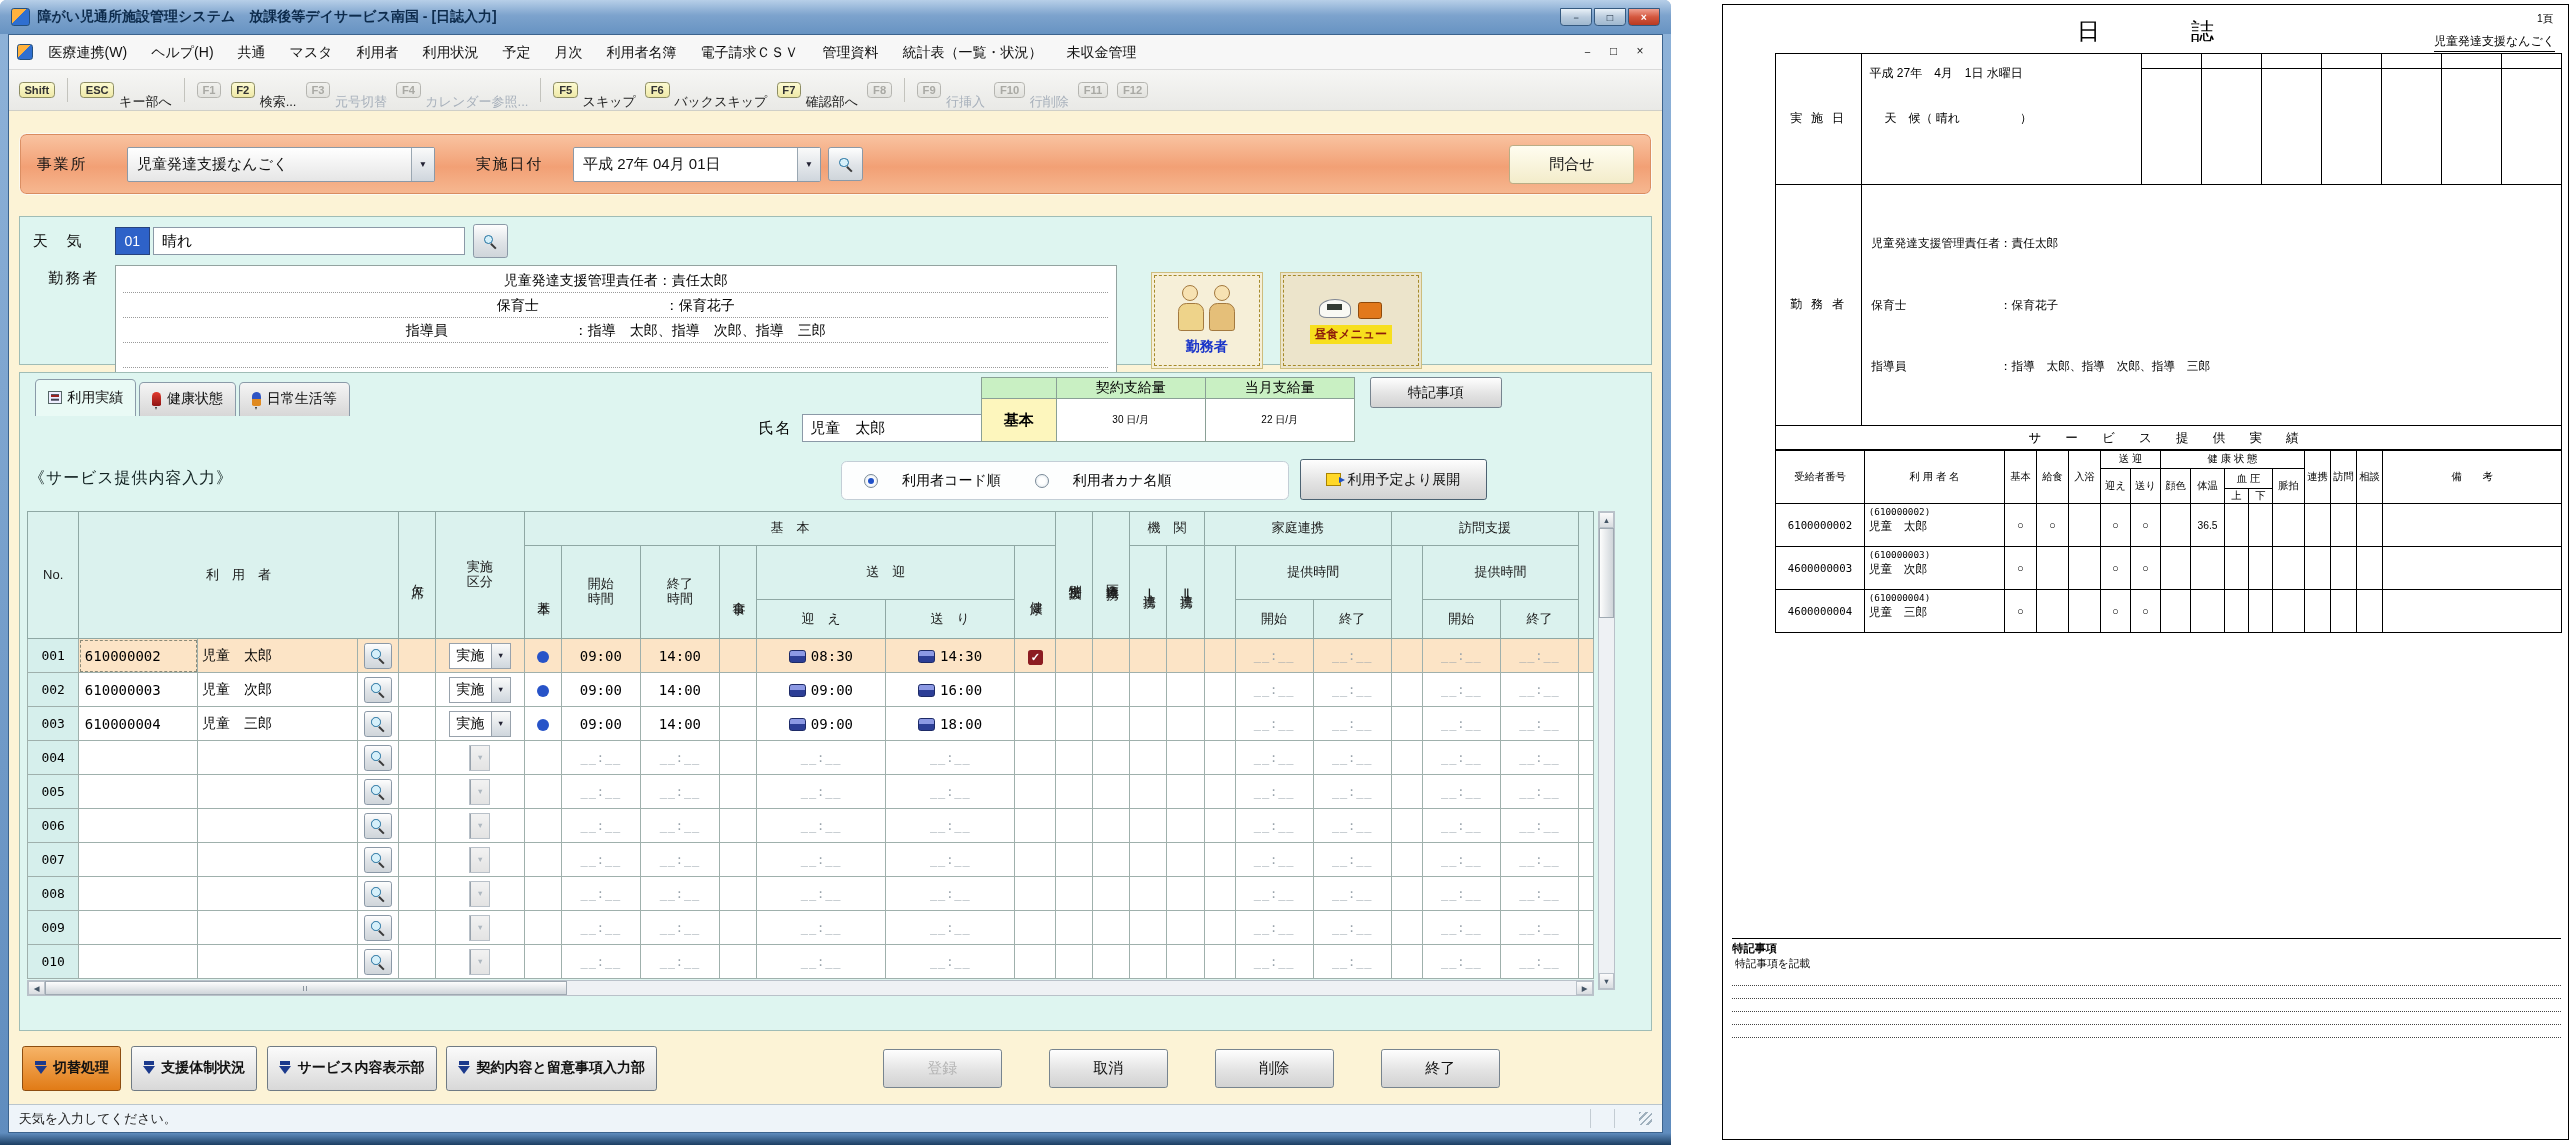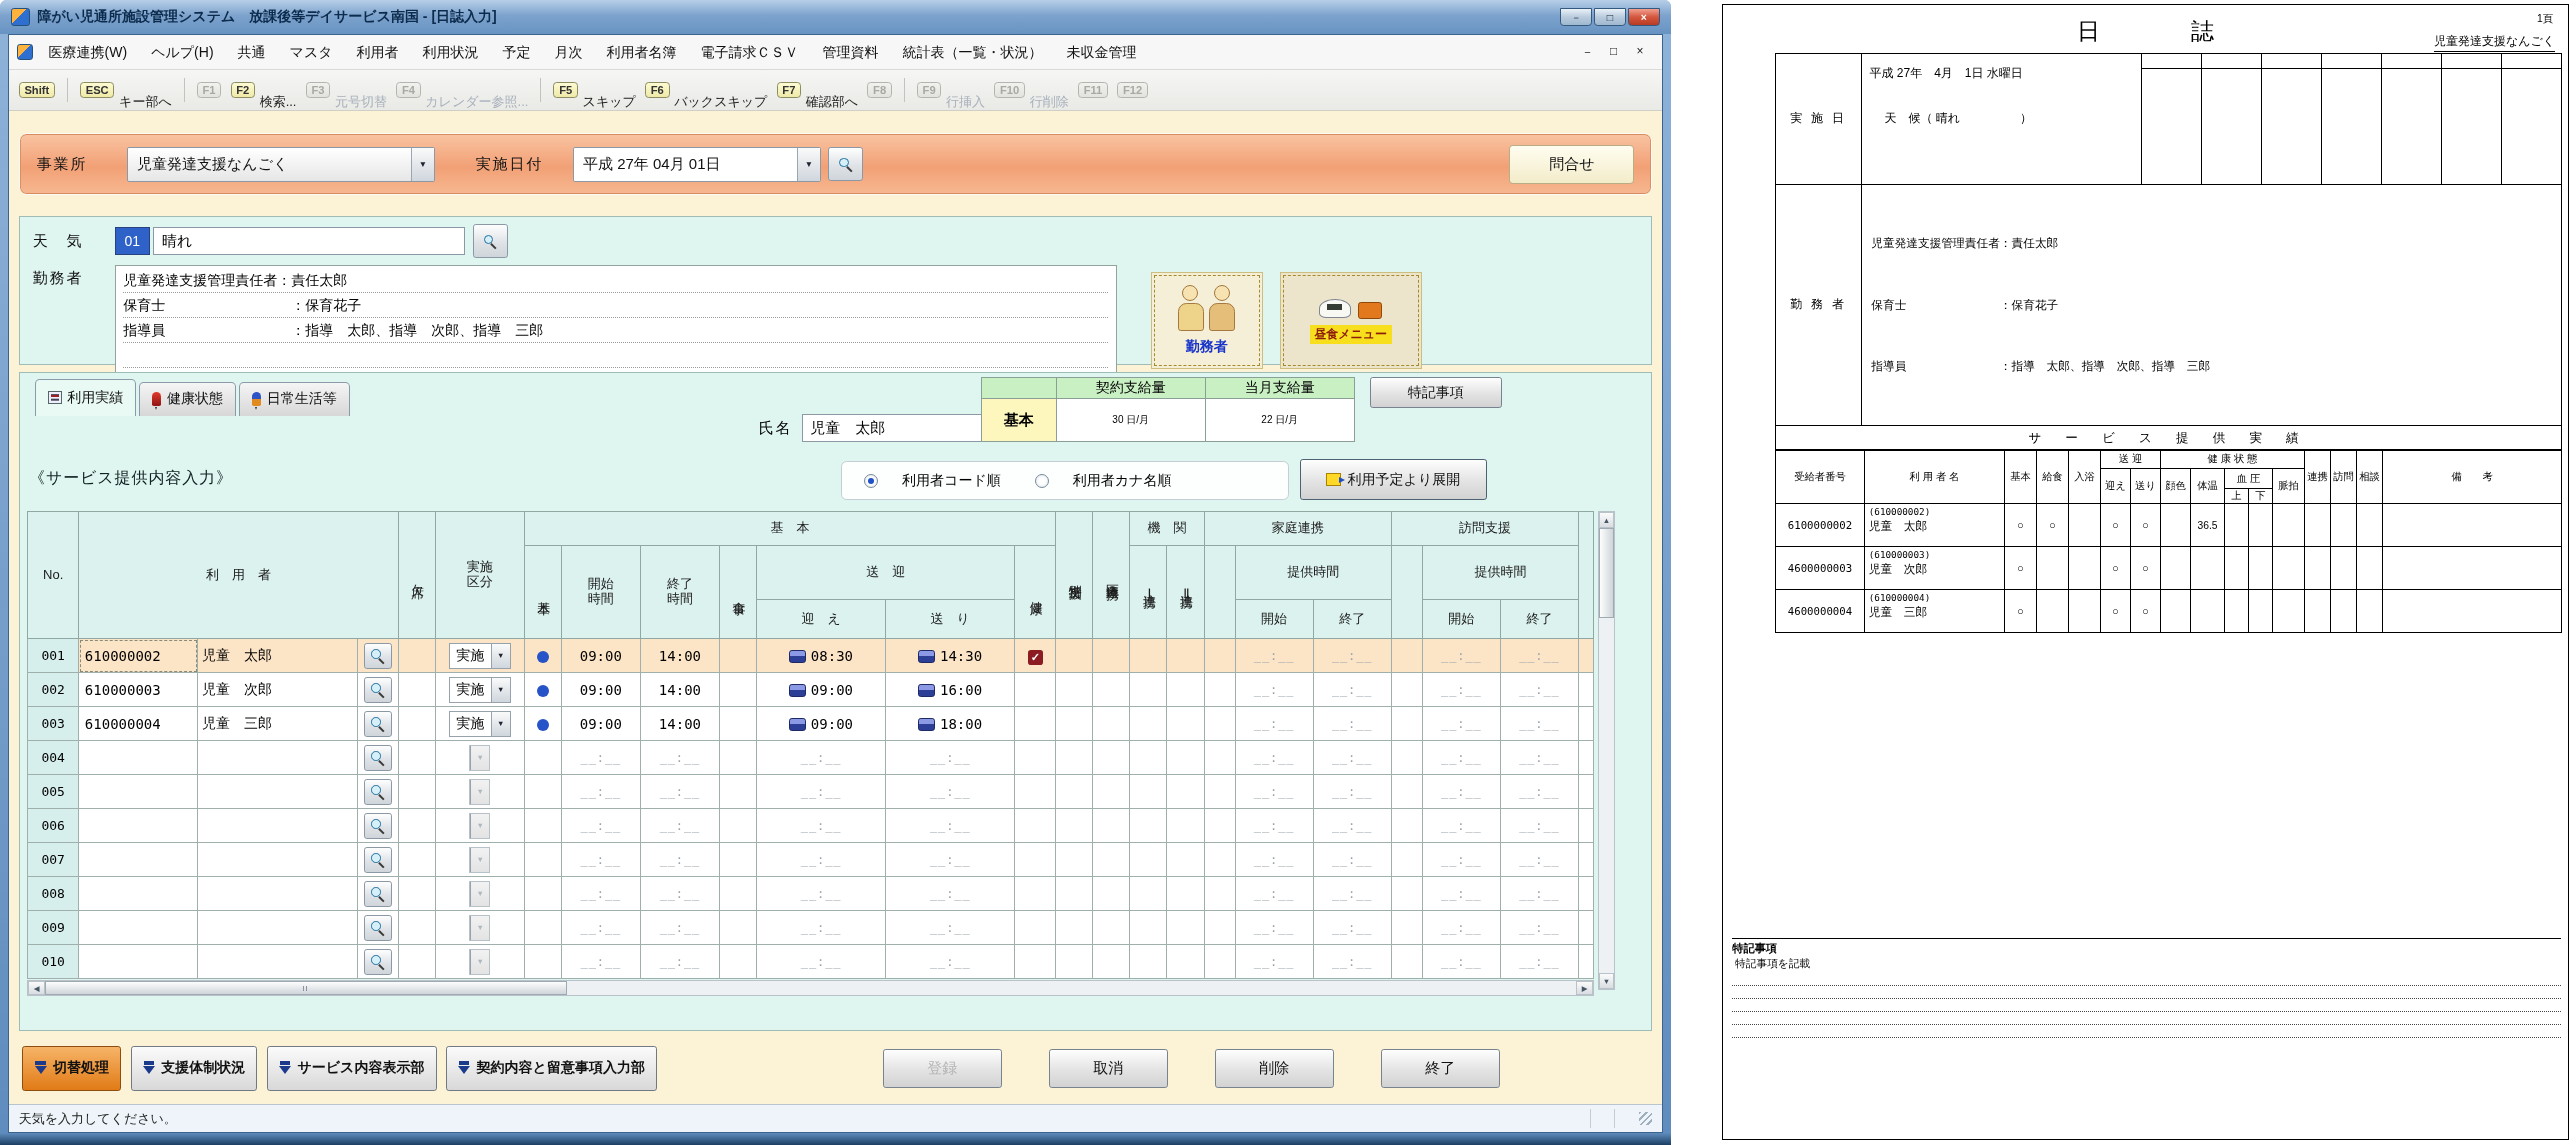--- a/index.html
+++ b/index.html
@@ -66,21 +66,21 @@
   
   .panel1,.panel2{background:#def5f0;border:0.9px solid #9fbcb6;}
   .panel1{flex:0 0 auto;height:149px;margin-top:20.5px;padding:9.3px 13px;}
   .wrow{display:flex;align-items:center;height:30px;}
   .plabel{width:82px;font-size:15px;color:#111;letter-spacing:1.9px;}
   .plabel.top{align-self:flex-start;padding-top:3.7px;}
   .wcode{width:35px;height:28px;background:#2e62c8;border:0.9px solid #27427c;color:#fff;font-size:14px;
     display:inline-flex;align-items:center;justify-content:center;}
   .winput{width:312px;height:28px;background:#fff;border:0.9px solid #8b99a7;margin-left:3.7px;
     display:inline-flex;align-items:center;padding:0 7.5px;font-size:15px;}
-  .srow{display:flex;margin-top:9.3px;align-items:center;}
+  .srow{display:flex;margin-top:9.3px;align-items:center;text-align:center;}
   .staffbox{width:1002px;height:110px;background:#fff;border:0.9px solid #93a3a0;padding:1.9px 7.5px;align-self:flex-start;}
   .sline{height:25px;line-height:25px;font-size:14px;border-bottom:0.9px dotted #9a9a9a;white-space:pre;overflow:hidden;}
   .imgbtn{height:97px;margin-left:34px;background:#f6efd8;border:1.9px solid #cdbd7e;outline:0.9px dashed #a58a2a;outline-offset:-4.7px;
     display:flex;flex-direction:column;align-items:center;justify-content:center;gap:5.6px;}
   .staffbtn{width:112px;}
   .lunchbtn{width:142px;margin-left:17px;background:#ece4cb;}
   .figs{display:flex;align-items:flex-end;}
   .pers{width:28px;height:47px;position:relative;display:inline-block;}
   .pers.p2{margin-left:3.7px;}
   .pers::before{content:'';position:absolute;top:0;left:5.6px;width:14px;height:14px;border-radius:50%;background:#f7e2b2;border:1.9px solid #a3793f;}

